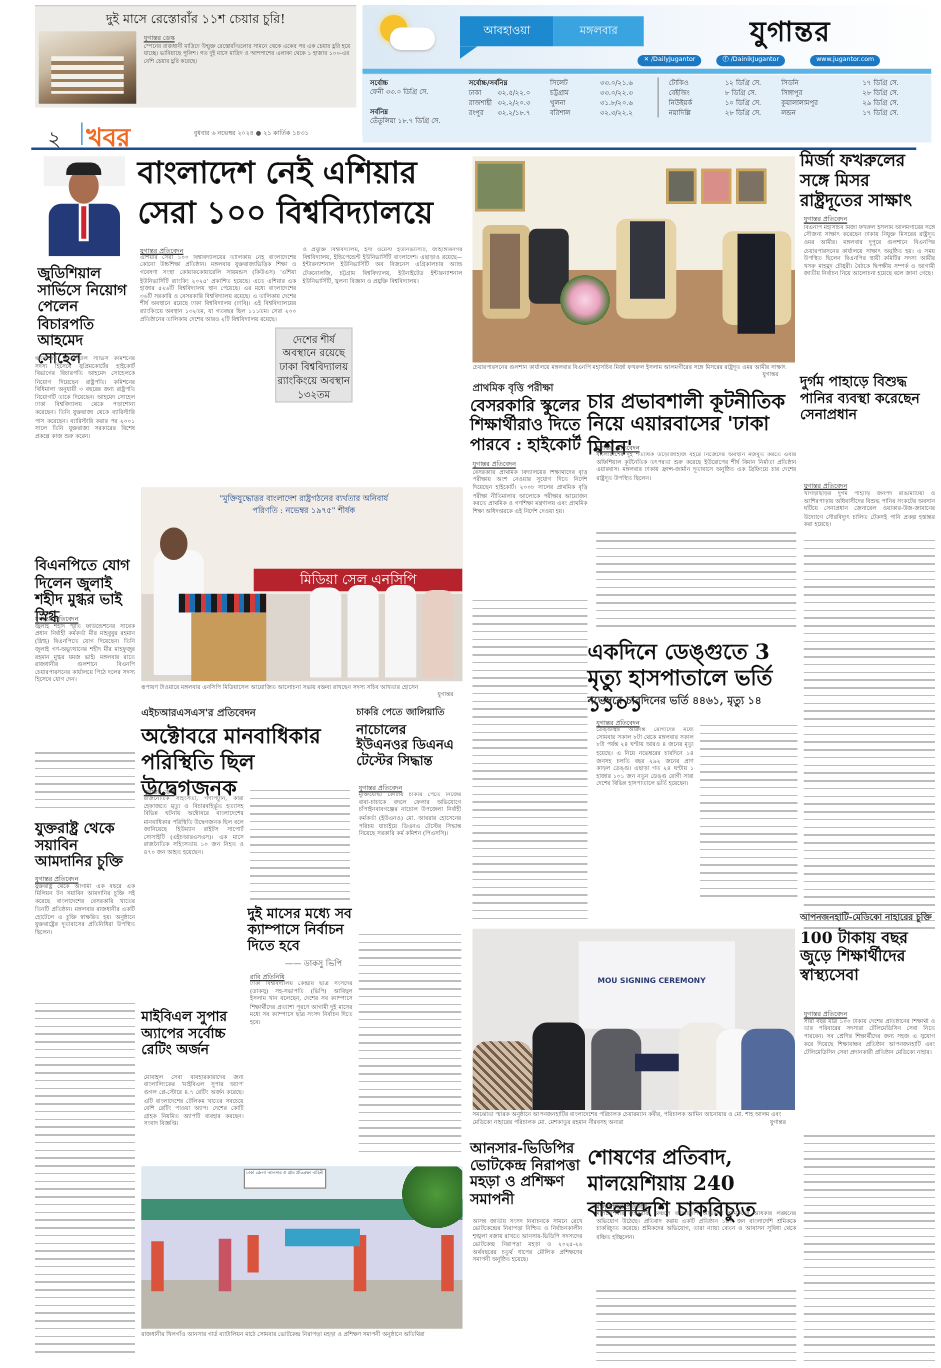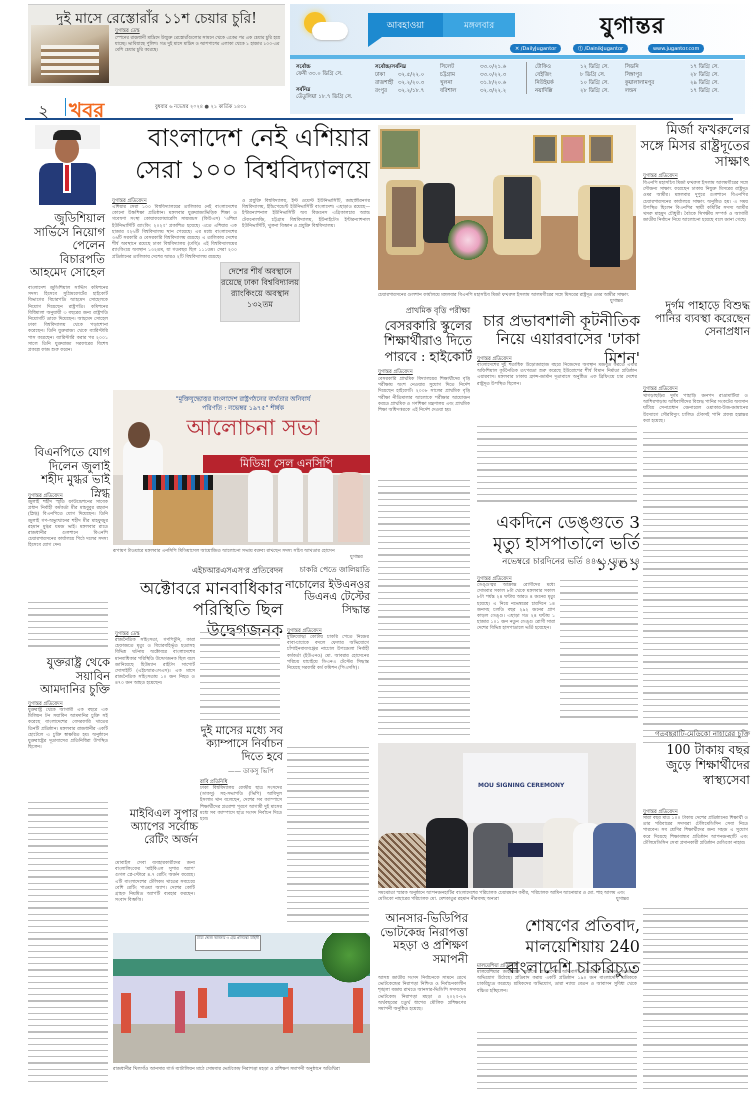--- a/index.html
+++ b/index.html
@@ -1,19 +1,19 @@
 <!DOCTYPE html>
 <html><head>
 <meta charset="utf-8">
 <style>
 *{box-sizing:border-box;margin:0;padding:0}
 body{width:753px;height:1094px;background:#fff;font-family:"DejaVu Serif",serif;color:#222;position:relative;overflow:hidden}
 .abs{position:absolute}
 .teaser{left:28px;top:4px;width:257px;height:82px;background:#ecebe7;border-top:1px solid #ccc}
-.teaser h2{font-size:14px;font-weight:normal;text-align:center;margin-top:2px;color:#222}
+.teaser h2{font-size:10px;font-weight:normal;text-align:center;margin-top:2px;color:#222}
 .teaser .thumb{position:absolute;left:3px;top:20px;width:78px;height:58px;background:linear-gradient(160deg,#e8e2d6 0%,#c9b9a0 40%,#8d7256 70%,#4a3a2c 100%)}
 .teaser .thumb:after{content:"";position:absolute;left:10px;right:10px;top:20px;height:30px;background:repeating-linear-gradient(180deg,#f4f1ea 0 4px,#9d7f5e 4px 7px)}
 .teaser .byl{position:absolute;left:87px;top:22px;font-size:5px;color:#444;text-decoration:underline}
 .teaser .body{position:absolute;left:87px;top:30px;width:166px;font-size:4.5px;line-height:6px;color:#555}
 .weather{left:290px;top:4px;width:468px;height:105px;background:linear-gradient(90deg,#dbe9f5,#f5f9fd 60%,#fff)}
 .sun{position:absolute;left:10px;top:6px;width:50px;height:34px}
 .sun .s{position:absolute;left:4px;top:2px;width:22px;height:22px;border-radius:50%;background:#f6c12a;box-shadow:0 0 6px #f8d860}
 .sun .c{position:absolute;left:12px;top:12px;width:36px;height:18px;border-radius:10px;background:#fff;box-shadow:0 1px 2px #bbb}
 .wtab{position:absolute;left:78px;top:9px;height:24px;background:#1d8ad0;color:#fff;font-size:9px;line-height:24px;padding:0 12px;width:75px;text-align:center}
 .wtab:after{content:"";position:absolute;left:0;bottom:-10px;border-left:14px solid #1d8ad0;border-bottom:10px solid transparent}
@@ -24,21 +24,21 @@
 .wtable{position:absolute;left:0;top:56px;width:455px;height:54px;background:#e3f0fa;font-size:5.4px;color:#444}
 .wtable .c{position:absolute}
 .wtable b{color:#222;font-weight:bold}
 .section{left:0;top:96px;width:290px;height:22px}
 .pgnum{position:absolute;left:38px;top:2px;font-size:17px;color:#333}
 .pgsep{position:absolute;left:65px;top:2px;width:1px;height:18px;background:#1d8ad0}
 .pgname{position:absolute;left:69px;top:-1px;font-size:20px;font-weight:bold;color:#f26a1f}
 .pgdate{position:absolute;left:155px;top:7px;font-size:5px;color:#555}
 .rule{left:25px;top:118px;width:708px;height:2px;background:#1c4d8c}
 .col{position:absolute;font-size:4.6px;line-height:6.2px;color:#555;text-align:justify}
-.hl{position:absolute;font-weight:normal;color:#111;text-align:right;line-height:1.18}
+.hl{position:absolute;font-weight:bold;color:#111;text-align:left;line-height:1.18}
 .byline{position:absolute;font-size:5px;color:#333;text-decoration:underline}
 .photo{position:absolute;overflow:hidden}
 .cap{position:absolute;font-size:4.6px;line-height:6px;color:#555}
 .box{position:absolute;background:#e4e4e4;border:1px solid #ccc;text-align:center;font-size:8px;line-height:11px;color:#222;padding-top:3px}
 .lines{background:repeating-linear-gradient(180deg,transparent 0 2px,#bdbdbd 2px 3.2px,transparent 3.2px 6.2px)}
 </style>
 </head>
 <body>
 
 <div class="abs teaser">
@@ -115,21 +115,21 @@
   <div style="position:absolute;left:28px;top:38px;width:8px;height:30px;background:#fff"></div>
   <div style="position:absolute;left:30px;top:40px;width:4px;height:26px;background:#d0232c"></div>
 </div>
 <div class="hl" style="left:30px;top:212px;width:75px;font-size:11.5px">জুডিশিয়াল সার্ভিসে নিয়োগ পেলেন বিচারপতি আহমেদ সোহেল</div>
 <div class="col" style="left:28px;top:285px;width:80px;height:112px;overflow:hidden">বাংলাদেশ জুডিশিয়াল সার্ভিস কমিশনের সদস্য হিসেবে সুপ্রিমকোর্টের হাইকোর্ট বিভাগের বিচারপতি আহমেদ সোহেলকে নিয়োগ দিয়েছেন রাষ্ট্রপতি। কমিশনের বিধিমালা অনুযায়ী ৩ বছরের জন্য রাষ্ট্রপতি নিয়োগটি তাকে দিয়েছেন। আহমেদ সোহেল ঢাকা বিশ্ববিদ্যালয় থেকে পড়াশোনা করেছেন। তিনি যুক্তরাজ্য থেকে ব্যারিস্টারি পাস করেছেন। ব্যারিস্টারি করার পর ২০০১ সালে তিনি যুক্তরাজ্য সরকারের বিশেষ প্রকল্পে কাজ শুরু করেন।</div>
 
 <div class="hl" style="left:110px;top:122px;width:260px;font-size:24.5px;line-height:32px">বাংলাদেশ নেই এশিয়ার সেরা ১০০ বিশ্ববিদ্যালয়ে</div>
 <div class="byline" style="left:112px;top:197px">যুগান্তর প্রতিবেদন</div>
 <div class="col" style="left:112px;top:204px;width:125px;height:135px;overflow:hidden">এশিয়ার সেরা ১০০ বিশ্ববিদ্যালয়ের তালিকায় নেই বাংলাদেশের কোনো উচ্চশিক্ষা প্রতিষ্ঠান। মঙ্গলবার যুক্তরাজ্যভিত্তিক শিক্ষা ও গবেষণা সংস্থা কোয়াককোয়ারেলি সায়মন্ডস (কিউএস) 'এশিয়া ইউনিভার্সিটি র‌্যাংকিং ২০২৫' প্রকাশিত হয়েছে। এতে এশিয়ার এক হাজার ৫২৬টি বিশ্ববিদ্যালয় স্থান পেয়েছে। এর মধ্যে বাংলাদেশের ৩৬টি সরকারি ও বেসরকারি বিশ্ববিদ্যালয় রয়েছে। এ তালিকায় দেশের শীর্ষ অবস্থানে রয়েছে ঢাকা বিশ্ববিদ্যালয় (ঢাবি)। এই বিশ্ববিদ্যালয়ের র‌্যাংকিংয়ে অবস্থান ১৩২তম, যা গতবছর ছিল ১১১তম। সেরা ২০০ প্রতিষ্ঠানের তালিকায় দেশের আরও ২টি বিশ্ববিদ্যালয় রয়েছে।</div>
 <div class="col" style="left:242px;top:198px;width:128px;height:138px;overflow:hidden">ও প্রযুক্তি বিশ্ববিদ্যালয়, ইস্ট ওয়েস্ট ইউনিভার্সিটি, জাহাঙ্গীরনগর বিশ্ববিদ্যালয়, ইন্ডিপেন্ডেন্ট ইউনিভার্সিটি বাংলাদেশ। এছাড়াও রয়েছে—ইন্টারন্যাশনাল ইউনিভার্সিটি অব বিজনেস এগ্রিকালচার অ্যান্ড টেকনোলজি, চট্টগ্রাম বিশ্ববিদ্যালয়, ইউনাইটেড ইন্টারন্যাশনাল ইউনিভার্সিটি, খুলনা বিজ্ঞান ও প্রযুক্তি বিশ্ববিদ্যালয়।</div>
-<div class="box" style="left:220px;top:262px;width:80px;height:60px">দেশের শীর্ষ অবস্থানে রয়েছে ঢাকা বিশ্ববিদ্যালয় র‌্যাংকিংয়ে অবস্থান ১৩২তম</div>
+<div class="box" style="left:220px;top:262px;width:62px;height:60px">দেশের শীর্ষ অবস্থানে রয়েছে ঢাকা বিশ্ববিদ্যালয় র‌্যাংকিংয়ে অবস্থান ১৩২তম</div>
 
 <div class="photo" style="left:378px;top:125px;width:258px;height:165px;background:linear-gradient(180deg,#f3eee2 0 55%,#b78d66 55% 100%)">
   <div style="position:absolute;left:2px;top:4px;width:40px;height:40px;background:#7a8a5e;border:2px solid #c6a365"></div>
   <div style="position:absolute;left:155px;top:10px;width:24px;height:28px;background:#6b6a5f;border:2px solid #d1a85a"></div>
   <div style="position:absolute;left:183px;top:10px;width:24px;height:28px;background:#d98e8a;border:2px solid #d1a85a"></div>
   <div style="position:absolute;left:211px;top:10px;width:24px;height:28px;background:#7c7162;border:2px solid #d1a85a"></div>
   <div style="position:absolute;left:8px;top:55px;width:38px;height:75px;border-radius:6px;background:#d8c08c"></div>
   <div style="position:absolute;left:14px;top:62px;width:24px;height:60px;background:#8a6f58"></div>
   <div style="position:absolute;left:45px;top:58px;width:32px;height:60px;background:#2d2f33;border-radius:6px"></div>
   <div style="position:absolute;left:115px;top:50px;width:48px;height:80px;border-radius:8px;background:#e6d3a6"></div>
@@ -164,21 +164,20 @@
 <div class="hl" style="left:470px;top:512px;width:170px;font-size:17px;line-height:21px">একদিনে ডেঙ্গুতে 3 মৃত্যু হাসপাতালে ভর্তি ১১০১</div>
 <div class="hl" style="left:470px;top:556px;width:170px;font-size:8.5px;color:#333">নভেম্বরে চারদিনের ভর্তি ৪৪৬১, মৃত্যু ১৪</div>
 <div class="byline" style="left:477px;top:575px">যুগান্তর প্রতিবেদন</div>
 <div class="col" style="left:477px;top:582px;width:78px;height:142px;overflow:hidden">ডেঙ্গুজ্বর আক্রান্ত রোগীদের মধ্যে সোমবার সকাল ৮টা থেকে মঙ্গলবার সকাল ৮টা পর্যন্ত ২৪ ঘণ্টায় আরও ৪ জনের মৃত্যু হয়েছে। এ নিয়ে নভেম্বরের চারদিনে ১৪ জনসহ চলতি বছর ২৯২ জনের প্রাণ কাড়ল ডেঙ্গু। এছাড়া গত ২৪ ঘণ্টায় ১ হাজার ১০১ জন নতুন ডেঙ্গু রোগী সারা দেশের বিভিন্ন হাসপাতালে ভর্তি হয়েছেন।</div>
 <div class="col lines" style="left:560px;top:578px;width:78px;height:142px"></div>
 
 <div class="photo" style="left:113px;top:390px;width:257px;height:155px;background:#e9e4dc">
   <div style="position:absolute;left:0;top:0;width:100%;height:100%;background:linear-gradient(180deg,#f2ede6 0 55%,#dcd6cf 55%)"></div>
   <div style="position:absolute;left:10px;top:4px;width:240px;font-size:6.4px;color:#234a8a;text-align:center;font-family:'DejaVu Serif',serif">"মুক্তিযুদ্ধোত্তর বাংলাদেশ রাষ্ট্রগঠনের ব্যর্থতার অনিবার্য</div>
   <div style="position:absolute;left:10px;top:13px;width:240px;font-size:6.4px;color:#234a8a;text-align:center">পরিণতি : নভেম্বর ১৯৭৫" শীর্ষক</div>
-  <div style="position:absolute;left:40px;top:20px;width:200px;font-size:22px;color:#b7323c;text-align:center">আলোচনা সভা</div>
   <div style="position:absolute;left:90px;top:65px;width:167px;height:18px;background:#b7232d;color:#fff;font-size:11px;line-height:18px;text-align:center">মিডিয়া সেল এনসিপি</div>
   <div style="position:absolute;left:10px;top:50px;width:40px;height:100px;border-radius:10px 10px 0 0;background:#f8f8f8"></div>
   <div style="position:absolute;left:15px;top:32px;width:22px;height:26px;border-radius:50%;background:#6b4b38"></div>
   <div style="position:absolute;left:40px;top:100px;width:60px;height:55px;background:#c99b5b"></div>
   <div style="position:absolute;left:30px;top:85px;width:70px;height:15px;background:repeating-linear-gradient(90deg,#1a1a1a 0 5px,#d23b3b 5px 9px,#1b6db4 9px 13px)"></div>
   <div style="position:absolute;left:135px;top:80px;width:25px;height:72px;background:#f6f6f6;border-radius:8px 8px 0 0"></div>
   <div style="position:absolute;left:165px;top:78px;width:25px;height:74px;background:#f6f6f6;border-radius:8px 8px 0 0"></div>
   <div style="position:absolute;left:195px;top:78px;width:25px;height:74px;background:#f6f6f6;border-radius:8px 8px 0 0"></div>
   <div style="position:absolute;left:225px;top:82px;width:25px;height:70px;background:#e7cfc4;border-radius:8px 8px 0 0"></div>
 </div>
@@ -234,21 +233,21 @@
   <div style="position:absolute;left:48px;top:75px;width:42px;height:70px;background:#202125;border-radius:12px 12px 0 0"></div>
   <div style="position:absolute;left:95px;top:80px;width:40px;height:65px;background:#5b5d63;border-radius:12px 12px 0 0"></div>
   <div style="position:absolute;left:130px;top:100px;width:40px;height:14px;background:#23294b"></div>
   <div style="position:absolute;left:165px;top:75px;width:38px;height:70px;background:#efece6;border-radius:12px 12px 0 0"></div>
   <div style="position:absolute;left:195px;top:80px;width:30px;height:65px;background:#f8f8f8;border-radius:12px 12px 0 0"></div>
   <div style="position:absolute;left:215px;top:80px;width:43px;height:65px;background:#536a9c;border-radius:12px 12px 0 0"></div>
 </div>
 <div class="cap" style="left:378px;top:890px;width:258px">সমঝোতা স্মারক অনুষ্ঠানে আপনজনহাটির বাংলাদেশের পরিচালক চেয়ারম্যান কবীর, পরিচালক আমিন আনোয়ার ও মো. শাহ আলম এবং মেডিকো নাহারের পরিচালক মো. মেশকাতুর রহমান নীরবসহ অন্যরা</div>
 <div class="cap" style="left:616px;top:896px">যুগান্তর</div>
 
-<div class="hl" style="left:640px;top:730px;width:110px;font-size:7px;color:#333">গতবছরাটি-মেডিকো নাহারের চুক্তি</div>
+<div class="hl" style="left:640px;top:730px;width:110px;font-size:7px;color:#333">আপনজনহাটি-মেডিকো নাহারের চুক্তি</div>
 <div class="hl" style="left:640px;top:743px;width:110px;font-size:12.5px">100 টাকায় বছর জুড়ে শিক্ষার্থীদের স্বাস্থ্যসেবা</div>
 <div class="byline" style="left:643px;top:808px">যুগান্তর প্রতিবেদন</div>
 <div class="col" style="left:643px;top:815px;width:105px;height:90px;overflow:hidden">সারা বছর মাত্র ১০০ টাকায় দেশের প্রতিষ্ঠানের শিক্ষার্থী ও তার পরিবারের সদস্যরা টেলিমেডিসিন সেবা নিতে পারবেন। সব শ্রেণির শিক্ষার্থীদের জন্য সহজ এ সুযোগ করে দিয়েছে শিক্ষাবান্ধব প্রতিষ্ঠান আপনজনহাটি এবং টেলিমেডিসিন সেবা প্রদানকারী প্রতিষ্ঠান মেডিকো নাহার।</div>
 <div class="col lines" style="left:643px;top:906px;width:105px;height:185px"></div>
 
 <div class="hl" style="left:376px;top:912px;width:92px;font-size:11.5px">আনসার-ভিডিপির ভোটকেন্দ্র নিরাপত্তা মহড়া ও প্রশিক্ষণ সমাপনী</div>
 <div class="col" style="left:378px;top:975px;width:88px;height:115px;overflow:hidden">আসন্ন জাতীয় সংসদ নির্বাচনকে সামনে রেখে ভোটকেন্দ্রের নিরাপত্তা নিশ্চিত ও নির্বাচনকালীন শৃঙ্খলা বজায় রাখতে আনসার-ভিডিপি সদস্যদের ভোটকেন্দ্র নিরাপত্তা মহড়া ও ২০২৫-২৬ অর্থবছরের চতুর্থ ধাপের মৌলিক প্রশিক্ষণের সমাপনী অনুষ্ঠিত হয়েছে।</div>
 
 <div class="hl" style="left:470px;top:915px;width:170px;font-size:16px;line-height:21px">শোষণের প্রতিবাদ, মালয়েশিয়ায় 240 বাংলাদেশি চাকরিচ্যুত</div>
 <div class="byline" style="left:477px;top:962px">মালয়েশিয়া প্রতিনিধি</div>

